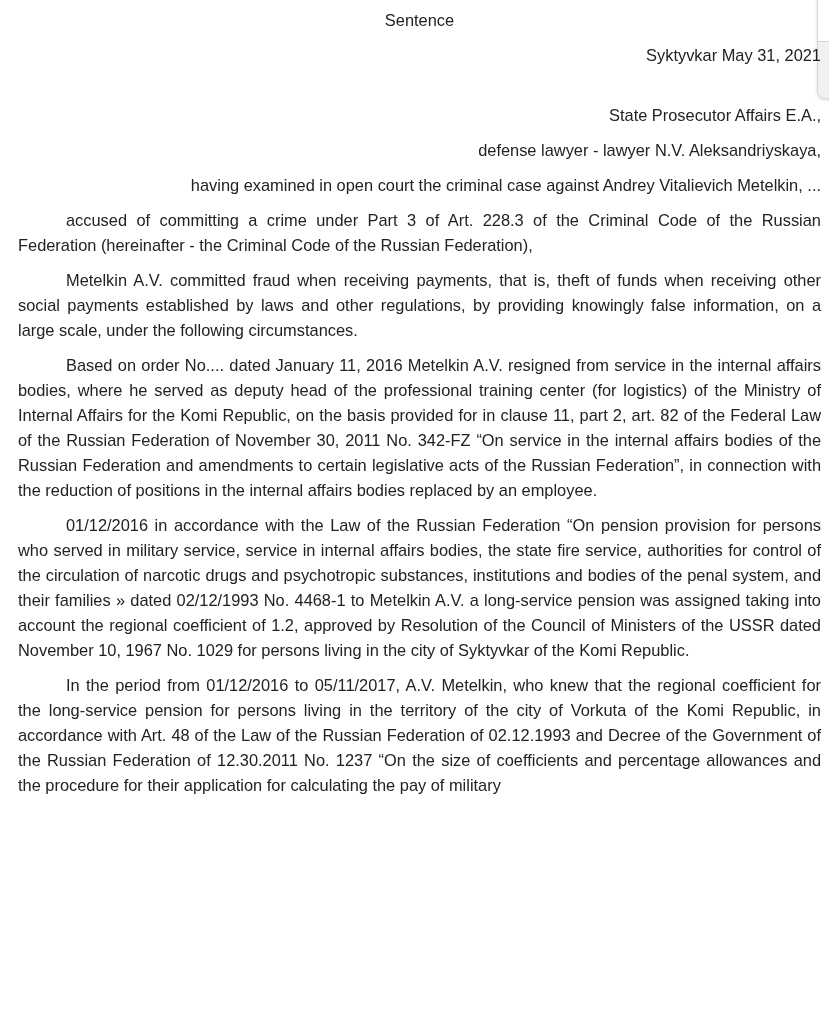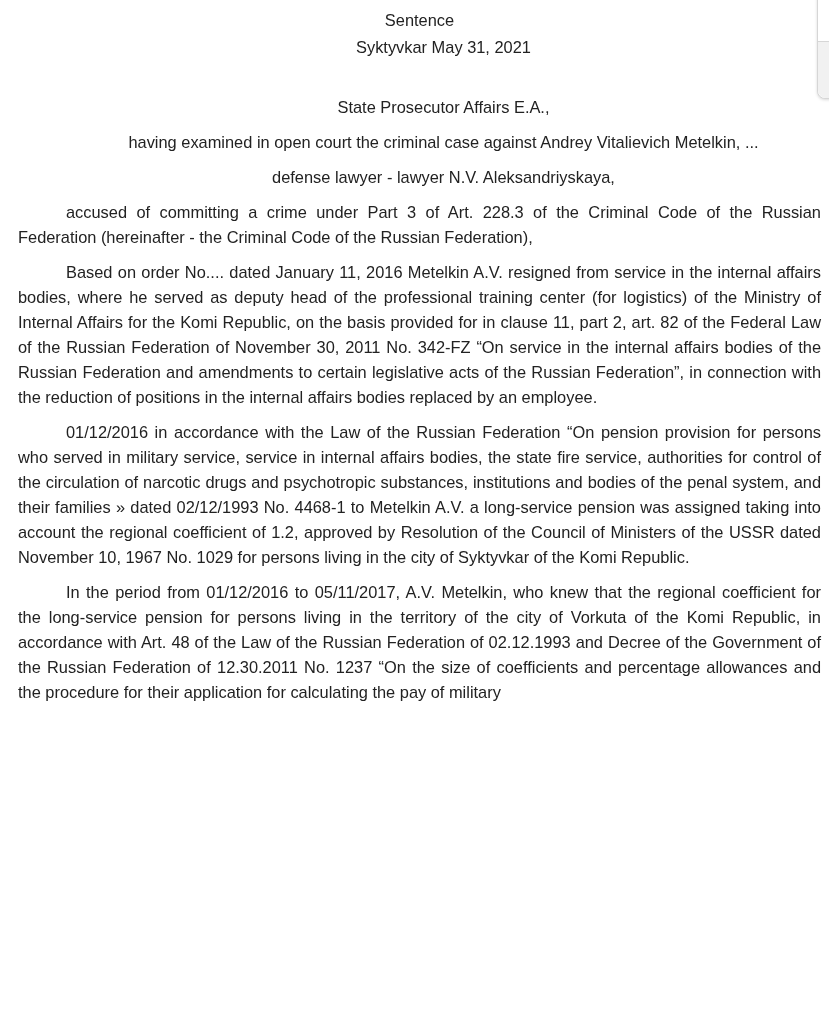--- a/index.html
+++ b/index.html
@@ -12,43 +12,44 @@
     .doc {
       position: absolute; left: 18px; top: 8px; width: 803px;
     }
     .p {
       margin: 0 0 10px 0;
       line-height: 25px;
       text-align: justify;
       text-indent: 48px;
     }
     .center { text-align: center; text-indent: 0; }
-    .indent-only { text-align: center; }
+    .indent-only { text-align: right; }
     .gap { height: 25px; }
     .side-panel {
       position: absolute; left: 817px; top: -4px; width: 30px; height: 101px;
       border: 1px solid #d6d6d6; border-radius: 0 0 0 8px;
       background: #ffffff; box-shadow: 0 1px 3px rgba(0,0,0,0.15);
     }
     .side-panel .lower {
       position: absolute; left: 0; right: 0; top: 44px; bottom: 0;
       background: #f1f1f1; border-top: 1px solid #d6d6d6; border-radius: 0 0 0 8px;
     }
   </style>
 </head>
 <body>
 
 <div class="side-panel">
   <div class="lower"></div>
 </div>
 
 <div class="doc">
-  <p class="p center" style="margin-bottom:2px">Sentence</p>
+  <p class="p center" style="margin-bottom:10px">Sentence</p>
   <p class="p indent-only">Syktyvkar May 31, 2021</p>
   <div class="gap"></div>
   <p class="p indent-only">State Prosecutor Affairs E.A.,</p>
+  <p class="p indent-only">defense lawyer - lawyer N.V. Aleksandriyskaya,</p>
   <p class="p indent-only">having examined in open court the criminal case against Andrey Vitalievich Metelkin, ...</p>
-  <p class="p indent-only">defense lawyer - lawyer N.V. Aleksandriyskaya,</p>
   <p class="p">accused of committing a crime under Part 3 of Art. 228.3 of the Criminal Code of the Russian Federation (hereinafter - the Criminal Code of the Russian Federation),</p>
+  <p class="p">Metelkin A.V. committed fraud when receiving payments, that is, theft of funds when receiving other social payments established by laws and other regulations, by providing knowingly false information, on a large scale, under the following circumstances.</p>
   <p class="p">Based on order No.... dated January 11, 2016 Metelkin A.V. resigned from service in the internal affairs bodies, where he served as deputy head of the professional training center (for logistics) of the Ministry of Internal Affairs for the Komi Republic, on the basis provided for in clause 11, part 2, art. 82 of the Federal Law of the Russian Federation of November 30, 2011 No. 342-FZ “On service in the internal affairs bodies of the Russian Federation and amendments to certain legislative acts of the Russian Federation”, in connection with the reduction of positions in the internal affairs bodies replaced by an employee.</p>
   <p class="p">01/12/2016 in accordance with the Law of the Russian Federation “On pension provision for persons who served in military service, service in internal affairs bodies, the state fire service, authorities for control of the circulation of narcotic drugs and psychotropic substances, institutions and bodies of the penal system, and their families » dated 02/12/1993 No. 4468-1 to Metelkin A.V. a long-service pension was assigned taking into account the regional coefficient of 1.2, approved by Resolution of the Council of Ministers of the USSR dated November 10, 1967 No. 1029 for persons living in the city of Syktyvkar of the Komi Republic.</p>
   <p class="p">In the period from 01/12/2016 to 05/11/2017, A.V. Metelkin, who knew that the regional coefficient for the long-service pension for persons living in the territory of the city of Vorkuta of the Komi Republic, in accordance with Art. 48 of the Law of the Russian Federation of 02.12.1993 and Decree of the Government of the Russian Federation of 12.30.2011 No. 1237 “On the size of coefficients and percentage allowances and the procedure for their application for calculating the pay of military</p>
 </div>
 
 </body></html>

